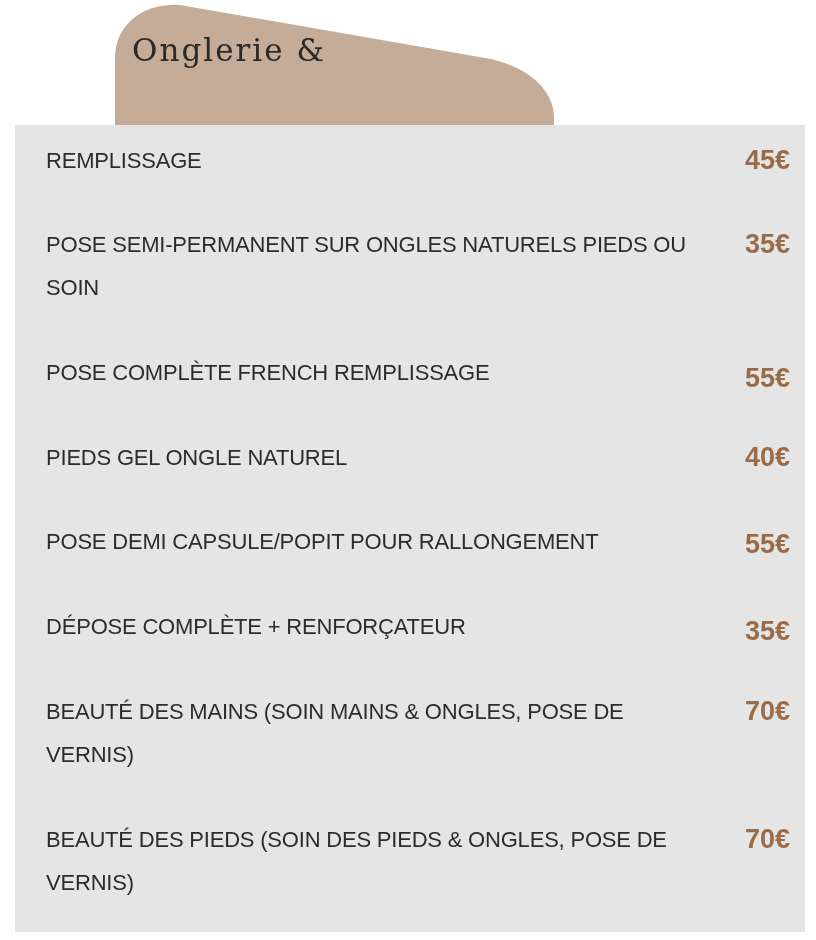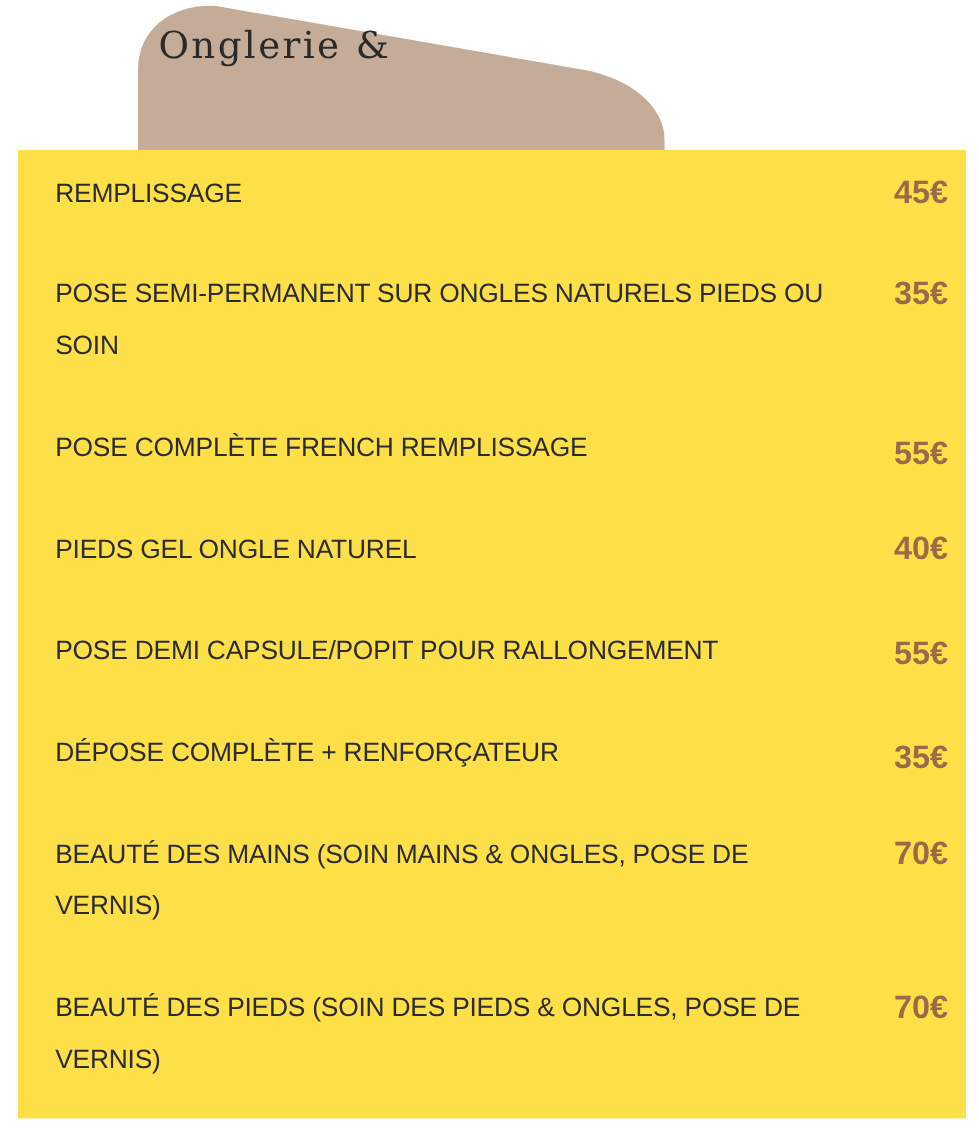--- a/index.html
+++ b/index.html
@@ -3,27 +3,27 @@
   <meta charset="utf-8">
   <style>
     html, body { margin: 0; padding: 0; background: #ffffff; }
     body { width: 816px; height: 940px; position: relative; overflow: hidden; }
     .tab {
       position: absolute; left: 115px; top: 3px; width: 439px; height: 125px;
       background: #c4ac98;
       clip-path: path('M 0 125 L 0 55 C 0 20, 30 0, 65 2 L 370 55 C 410 62, 439 85, 439 115 L 439 125 Z');
     }
     .title {
-      position: absolute; left: 132px; top: 10px;
+      position: absolute; left: 132px; top: 22px;
       font-family: "DejaVu Serif", serif; font-size: 31px; letter-spacing: 2px;
       color: #2b2a28; line-height: 57px; font-weight: normal;
     }
     .box {
       position: absolute; left: 15px; top: 125px; width: 790px; height: 807px;
-      background: #fde047;
+      background: #e5e5e5;
     }
     .item {
       position: absolute; left: 31px; width: 744px;
       font-family: "Liberation Sans", sans-serif;
     }
     .label {
       position: absolute; left: 0; top: 0; width: 650px;
       font-size: 22px; line-height: 43px; color: #2c2c2c;
       letter-spacing: -0.2px;
     }

